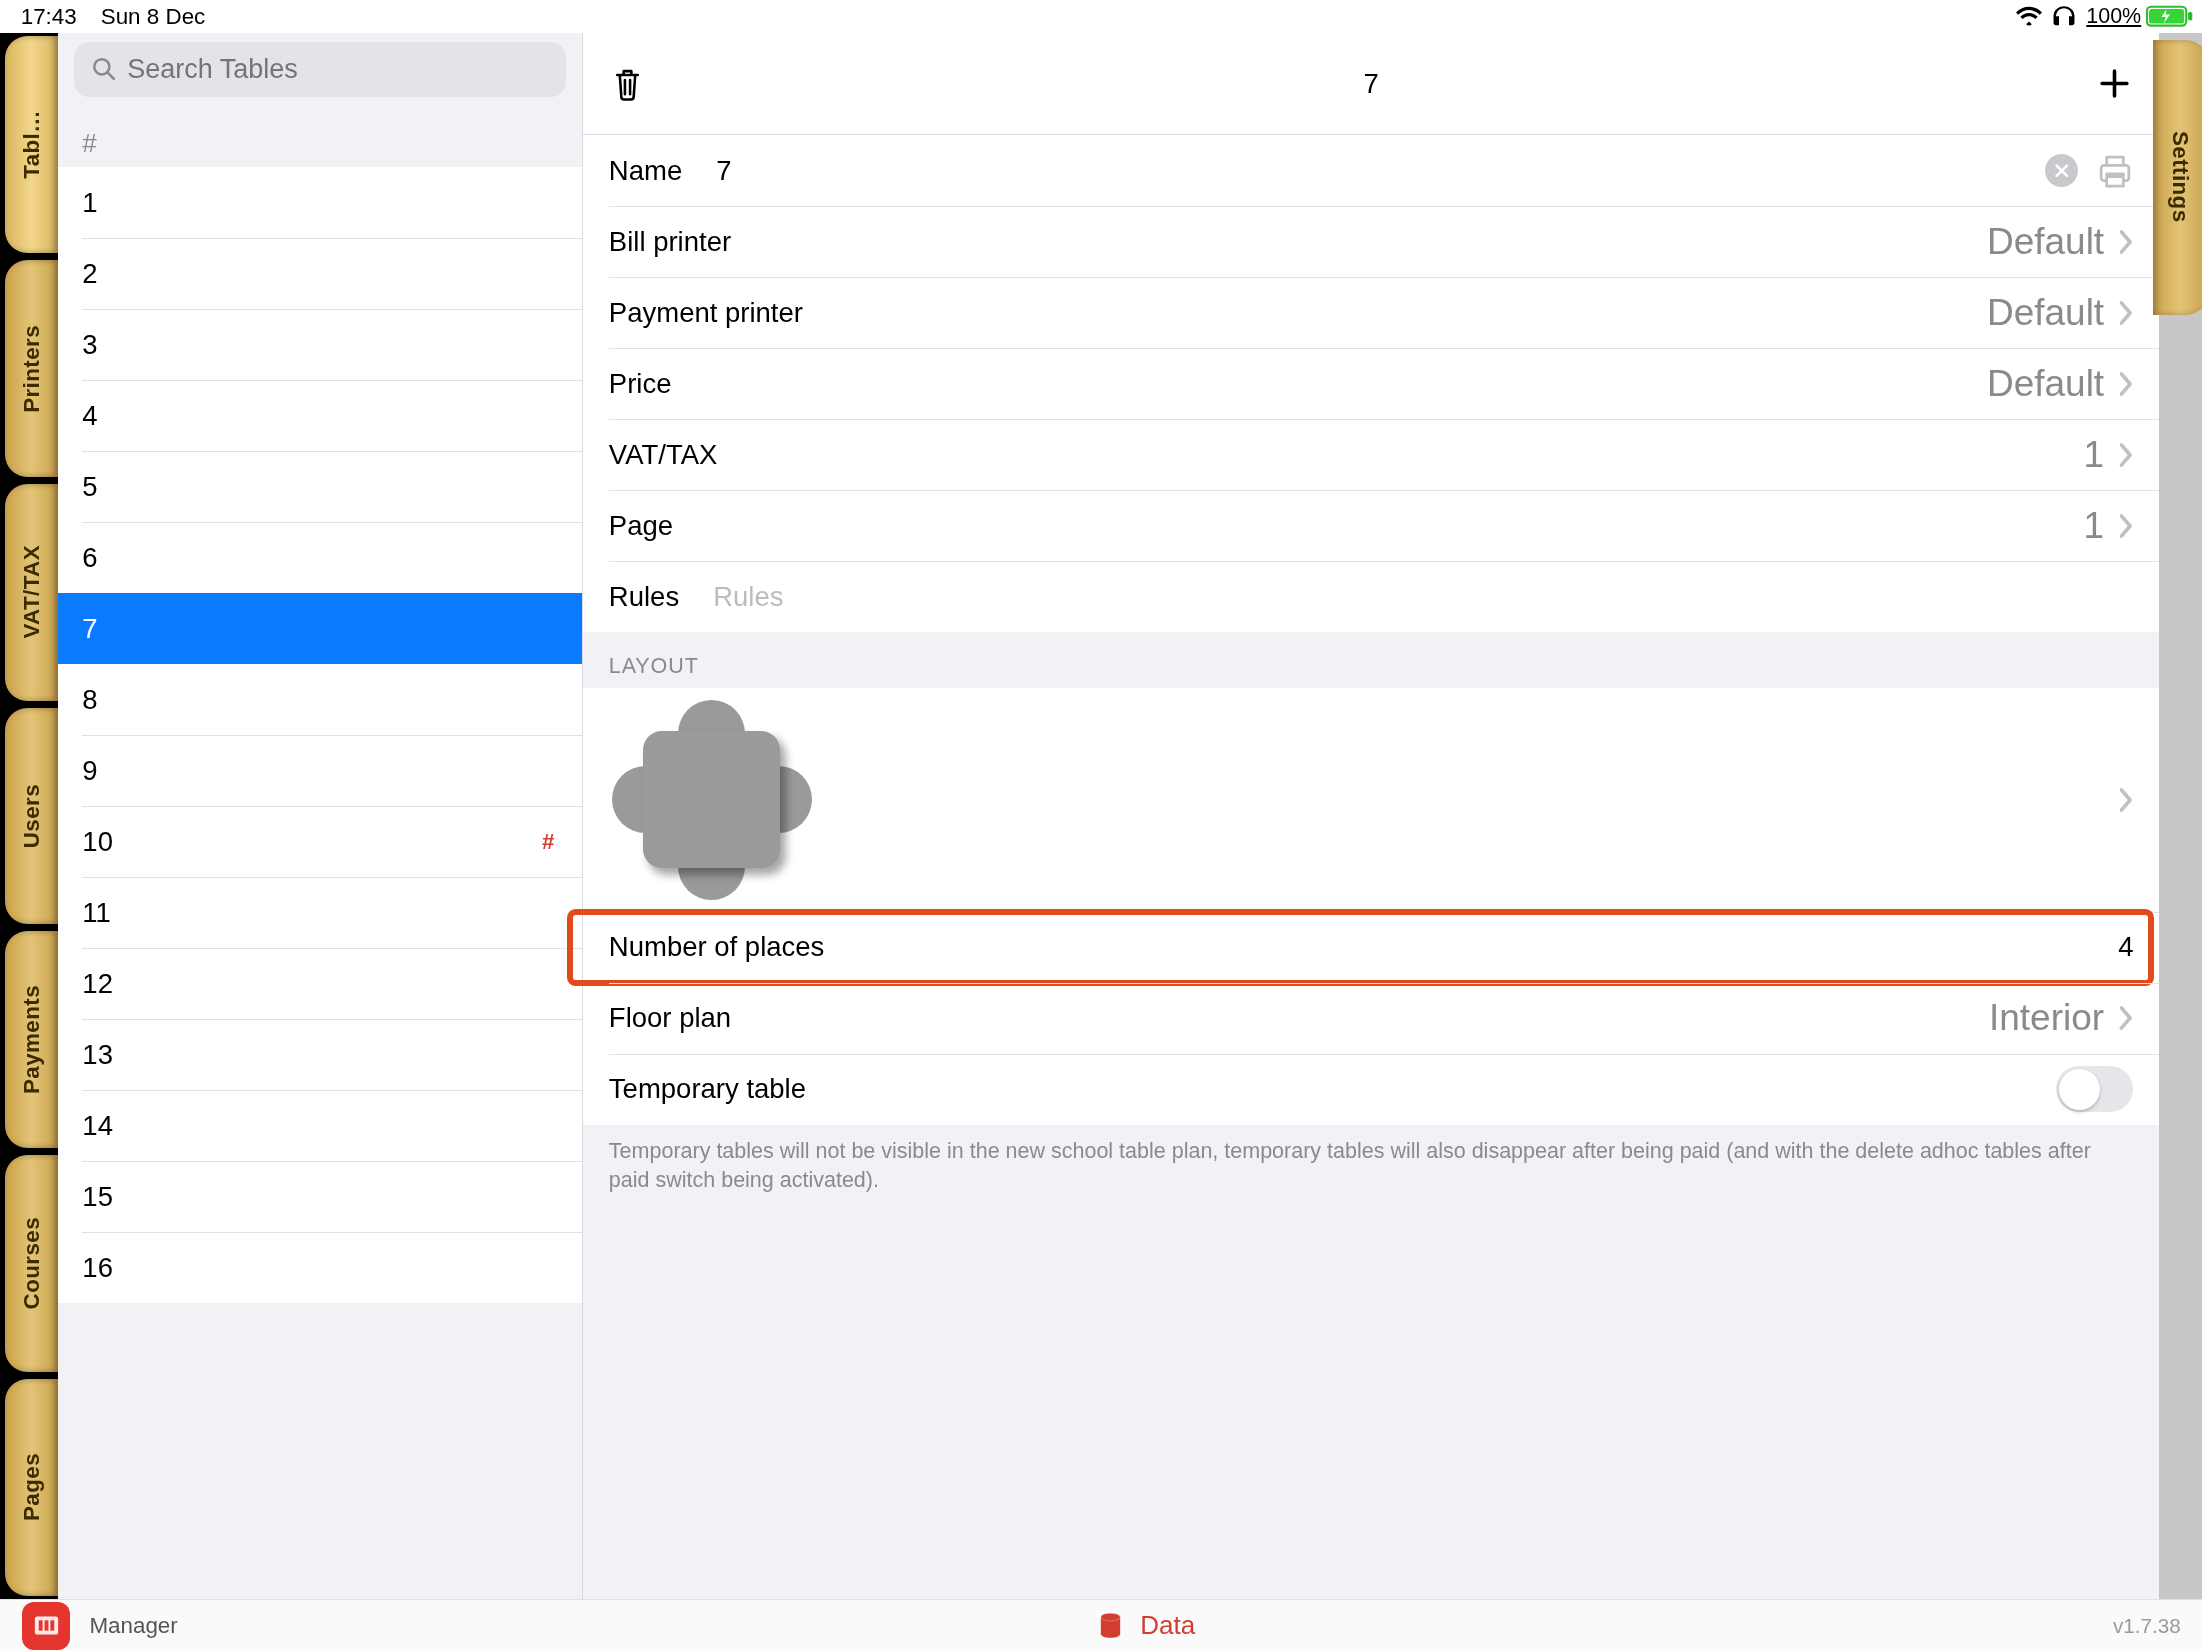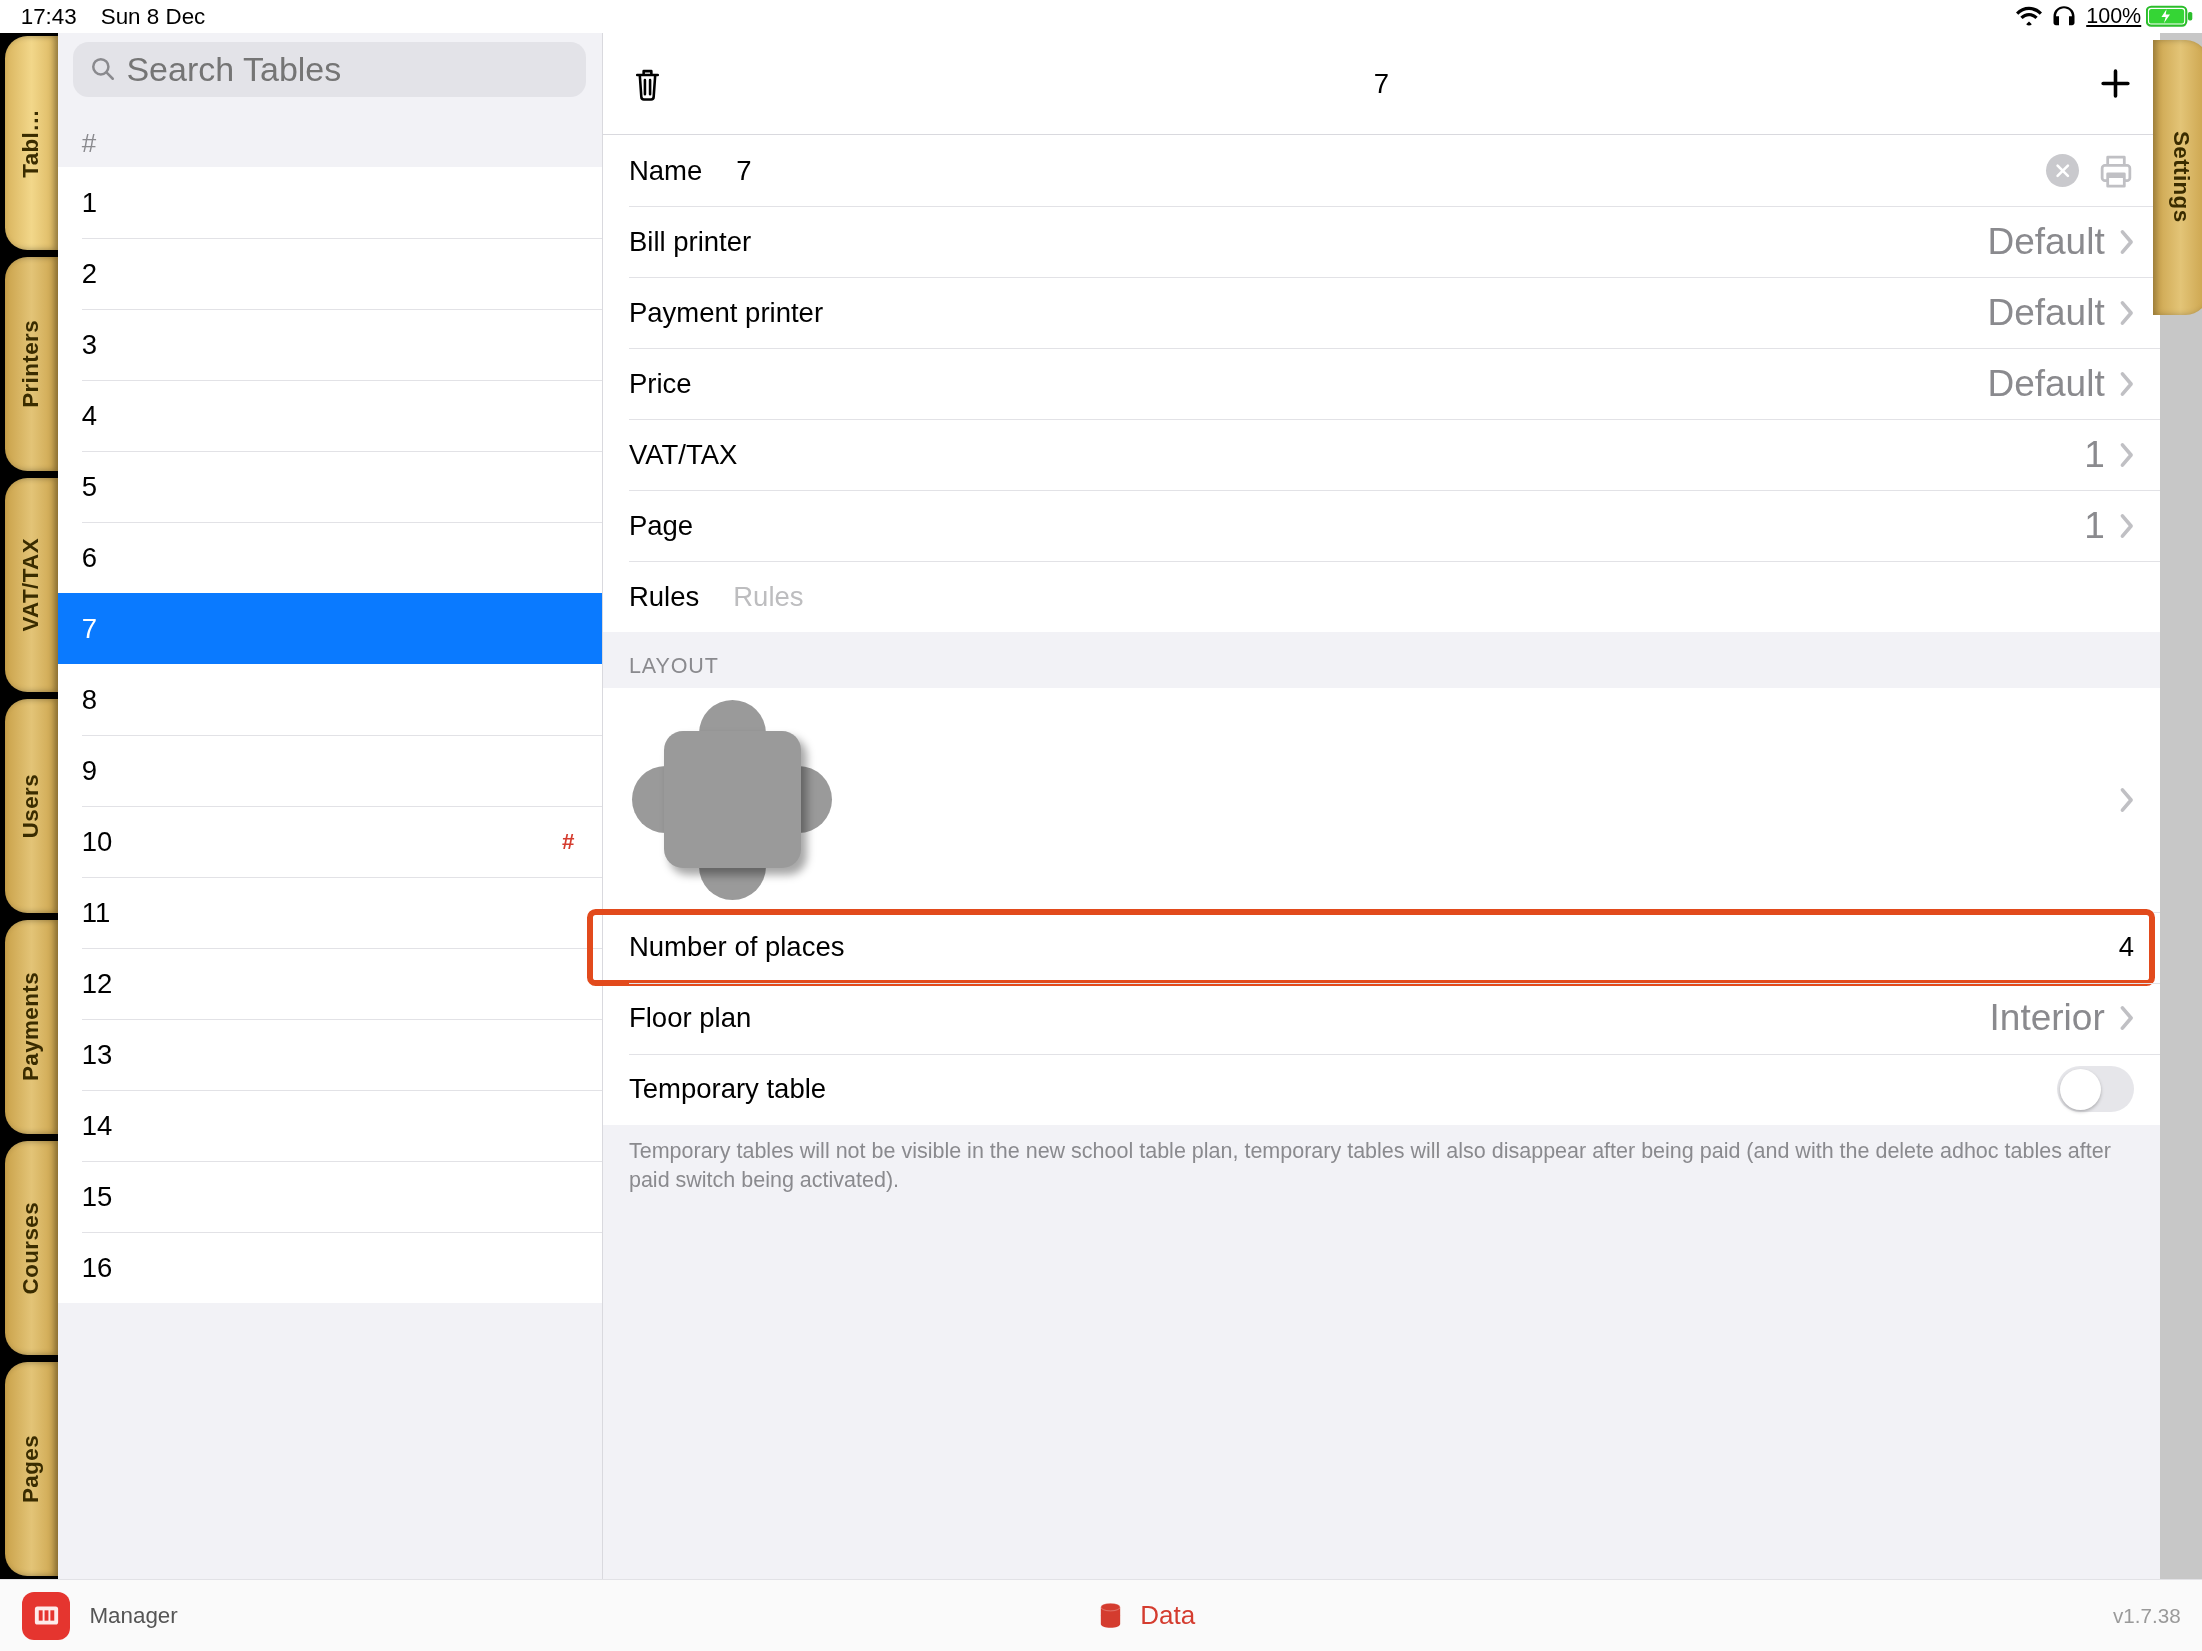--- a/index.html
+++ b/index.html
@@ -26,21 +26,21 @@
   .rail-tab.active { background: linear-gradient(90deg,#d9b45d 0%, #f2d78a 50%, #d9b45d 100%); }
   .rail-tab span { writing-mode: vertical-rl; transform: rotate(180deg); letter-spacing: 0.4px; }
   .rightrail { width: 50px; background: #c7c7c7; position: relative; }
   .rightrail .rail-tab { background: linear-gradient(90deg,#caa24a 0%, #e3c477 50%, #caa24a 100%); border-radius: 0 22.4px 22.4px 0; margin: 17px 5.2px 3.4px 0; height: 275px; position: absolute; top: -10.3px; left: -6.9px; width: 55px; box-shadow: inset 3.4px 0 6.9px rgba(0,0,0,.25); }
   .rightrail .rail-tab span { writing-mode: vertical-rl; transform: none; }
 
   
   .sidebar { width: 602px; background: #f2f2f6; display: flex; flex-direction: column; border-right: 0.9px solid #d9d9de; position: relative; }
   .searchwrap { padding: 8.6px 15.5px 12px 15.5px; }
   .searchfield { background: #e3e3e8; border-radius: 15.5px; height: 55px; display: flex; align-items: center; padding: 0 17px; color: #8a8a8e; font-size: 27px; gap: 10.3px; }
-  .searchfield input { border: none; background: transparent; outline: none; font-size: 34px; color: #0369a1; flex: 1; }
+  .searchfield input { border: none; background: transparent; outline: none; font-size: 27px; color: #0369a1; flex: 1; }
   .listhdr { font-size: 26px; color: #8a8a8e; padding: 19px 24px 8.6px 24px; }
   .tablelist { flex: 1 1 auto; overflow: auto; }
   .trow { height: 71px; display: flex; align-items: center; padding: 0 24px; font-size: 27.5px; color: #000; background: #fff; position: relative; cursor: pointer; }
   .trow + .trow::before { content: ""; position: absolute; left: 24px; right: 0; top: 0; height: 0.9px; background: #e2e2e6; }
   .trow.selected { background: #0a7aff; color: #fff; }
   .trow.selected::before, .trow.selected + .trow::before { background: transparent; }
   .trow .badge { margin-left: auto; font-size: 22.4px; color: #d53c2f; font-weight: 700; padding-right: 3.4px; }
 
   
   .detail { flex: 1 1 auto; background: #f2f2f6; display: flex; flex-direction: column; min-width: 0; }
@@ -71,21 +71,21 @@
 
   .highlight { position: relative; }
   .highlight::after { content: ""; position: absolute; inset: -3.4px 5.2px -3.4px -15.5px; border: 6px solid #e24a1c; border-radius: 8.6px; pointer-events: none; filter: blur(0.3px); }
 
   .toggle { width: 77px; height: 46px; border-radius: 23px; background: #e6e6ea; position: relative; }
   .toggle .knob { position: absolute; width: 41px; height: 41px; border-radius: 50%; background: #fff; top: 2.6px; left: 2.6px; box-shadow: 0 1.7px 3.4px rgba(0,0,0,.25); }
 
   .noterow { padding: 12px 26px 26px 26px; font-size: 21.5px; color: #8a8a8e; line-height: 1.35; }
 
   
-  .footer { height: 72px; background: #fafafa; border-top: 0.9px solid #e2e2e6; display: flex; align-items: center; padding: 0 22.4px; font-size: 22.4px; color: #555; }
+  .footer { height: 52px; background: #fafafa; border-top: 0.9px solid #e2e2e6; display: flex; align-items: center; padding: 0 22.4px; font-size: 22.4px; color: #555; }
   .footer .applogo { width: 48px; height: 48px; border-radius: 12px; background: #e5352f; margin-right: 19px; display: flex; align-items: center; justify-content: center; color: #fff; }
   .footer .center { flex: 1; display: flex; align-items: center; justify-content: center; gap: 15.5px; color: #d43c2f; font-size: 26px; }
   .footer .ver { color: #9a9a9a; font-size: 20.6px; }
 
   svg { display: block; }
 </style>
 </head>
 <body>
 
 <div class="statusbar">

